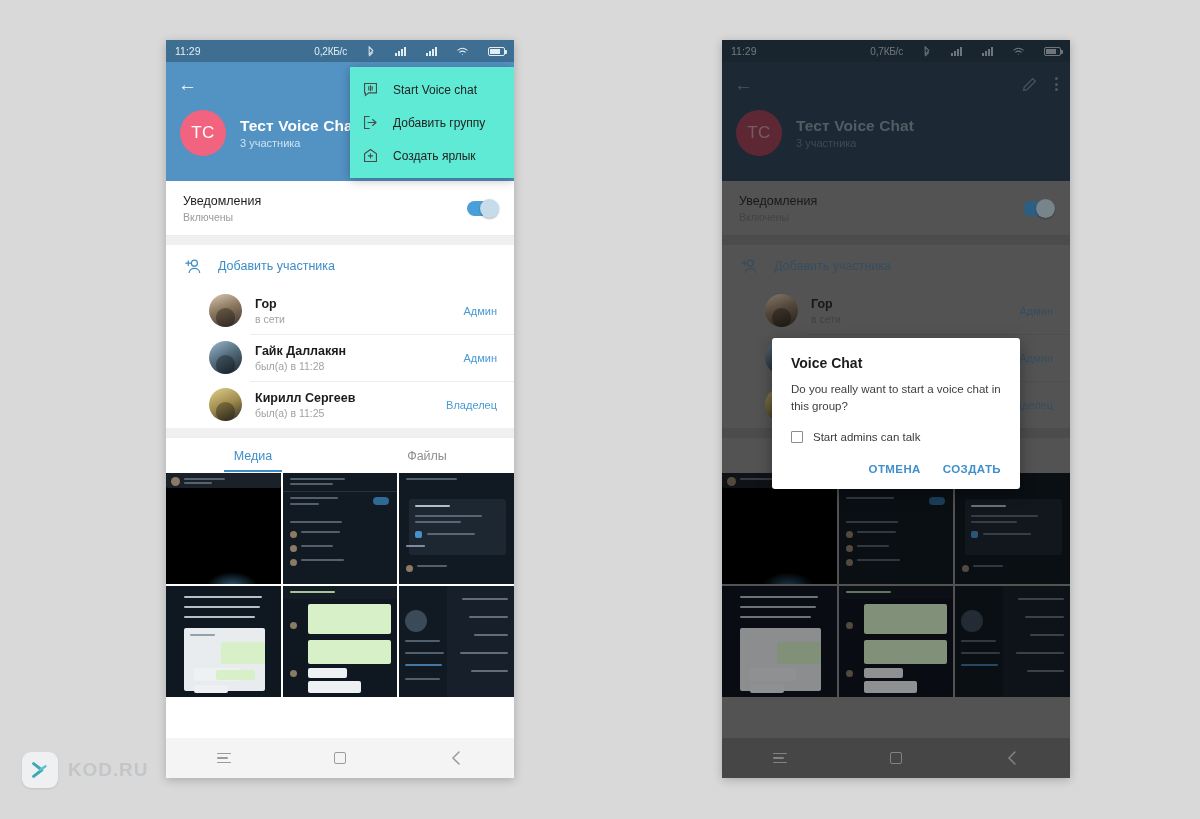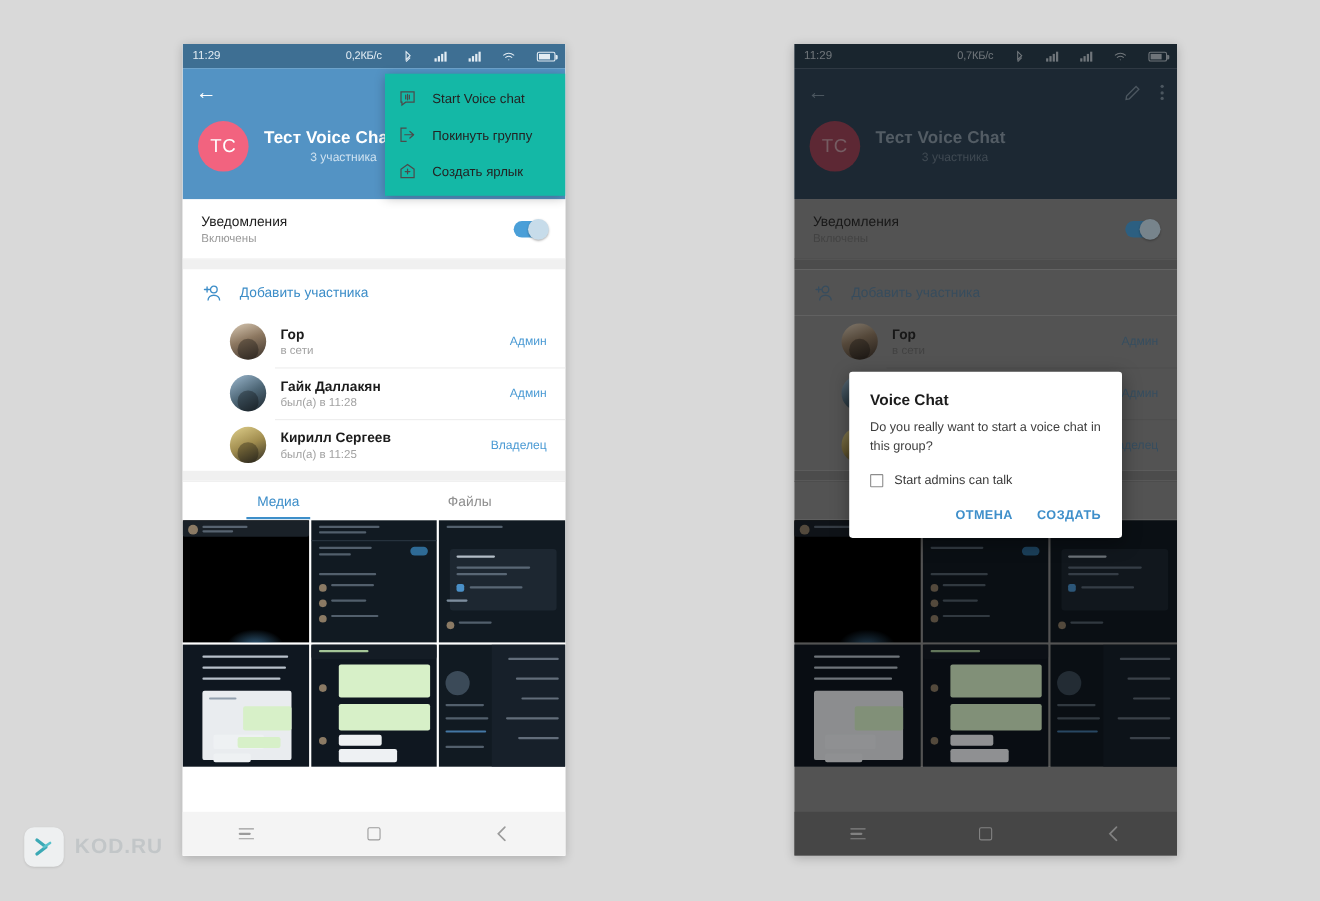--- a/index.html
+++ b/index.html
@@ -46,21 +46,21 @@
   .hdr-actions { display: flex; align-items: center; gap: 18px; }
   .back-arrow { color: #fff; font-size: 19px; line-height: 1; }
   .header.dark .back-arrow { color: #7d8f9e; }
   .dots { display: flex; flex-direction: column; gap: 2.5px; }
   .dots i { width: 3px; height: 3px; border-radius: 50%; background: #7d8f9e; display: block; }
   .hdr-main { display: flex; align-items: center; gap: 14px; padding-left: 2px; margin-top: 4px; }
   .avatar-big { width: 46px; height: 46px; border-radius: 50%; background: #f2637f; color: #fff;
                 display: flex; align-items: center; justify-content: center; font-size: 17px; letter-spacing: .5px; }
   .header.dark .avatar-big { background: #9b4457; color: #c39aa4; }
   .grp-title { color: #fff; font-size: 15.5px; font-weight: 700; letter-spacing: .1px; }
-  .grp-sub { color: #cfe2f0; font-size: 11px; margin-top: 2px; margin-left: 42px; }
+  .grp-sub { color: #cfe2f0; font-size: 11px; margin-top: 2px; }
   .header.dark .grp-title { color: #8a9aa7; }
   .header.dark .grp-sub { color: #6a7b89; }
 
   
   .notif { height: 55px; background: #fff; display: flex; align-items: center;
            justify-content: space-between; padding: 0 17px; border-bottom: 1px solid #ececec; }
   .notif.dark { background: #8b8b8b; border-bottom-color: #7e7e7e; }
   .notif-title { font-size: 12.5px; color: #1d1d1d; }
   .notif-sub { font-size: 10.5px; color: #9a9a9a; margin-top: 3px; }
   .notif.dark .notif-title { color: #2a2a2a; }
@@ -136,21 +136,21 @@
             display: flex; align-items: center; justify-content: space-around; }
   .navbar.dark { background: #767676; }
   .nav-ico { color: #9b9b9b; display: flex; align-items: center; justify-content: center; width: 42px; height: 26px; }
   .navbar.dark .nav-ico { color: #d9d9d9; }
   .hamb { display: flex; flex-direction: column; gap: 3px; align-items: flex-start; }
   .hamb i { height: 1.6px; background: currentColor; display: block; border-radius: 1px; }
   .hamb i:nth-child(1){ width: 14px; } .hamb i:nth-child(2){ width: 11px; } .hamb i:nth-child(3){ width: 14px; }
   .sq { width: 12px; height: 12px; border: 1.6px solid currentColor; border-radius: 2px; }
 
   
-  .popup { position: absolute; right: 0; top: 27px; width: 164px; background: #14b8a6;
+  .popup { position: absolute; right: 0; top: 27px; width: 164px; background: #5eead4;
            box-shadow: 0 2px 10px rgba(0,0,0,.28); padding: 6px 0; z-index: 30; }
   .popup-item { display: flex; align-items: center; gap: 14px; padding: 8px 12px; }
   .popup-item .label { font-size: 12px; color: #232323; white-space: nowrap; }
   .pi { width: 17px; height: 17px; flex: none; color: #4b4b4b; }
 
   
   .scrim { position: absolute; inset: 0; background: rgba(0,0,0,.40); z-index: 20; }
   .dialog { position: absolute; left: 50%; transform: translateX(-50%); top: 298px; width: 248px;
             background: #fff; border-radius: 3px; box-shadow: 0 4px 16px rgba(0,0,0,.35); z-index: 25; padding: 17px 19px 8px; }
   .dlg-title { font-size: 14px; color: #1c1c1c; font-weight: 700; }
@@ -366,21 +366,21 @@
             <path d="M3 3h14v11H8l-4 3v-3H3z"></path>
               <path d="M8 6.5v4M10 5.5v6M12 6.5v4" stroke-linecap="round"></path>
           </svg>
           <span class="label">Start Voice chat</span>
         </div>
         <div class="popup-item">
           <svg class="pi" viewBox="0 0 20 20" fill="none" stroke="currentColor" stroke-width="1.3">
             <path d="M9 3H3v14h6"></path>
               <path d="M12.5 6.5L16.5 10l-4 3.5M16 10H7" stroke-linecap="round" stroke-linejoin="round"></path>
           </svg>
-          <span class="label">Покинуть группу</span>
+          <span class="label">Добавить группу</span>
         </div>
         <div class="popup-item">
           <svg class="pi" viewBox="0 0 20 20" fill="none" stroke="currentColor" stroke-width="1.3">
             <path d="M3 8l7-5 7 5v9H3z"></path>
               <path d="M10 8v5M7.5 10.5h5" stroke-linecap="round"></path>
           </svg>
           <span class="label">Создать ярлык</span>
         </div>
       </div>
 

